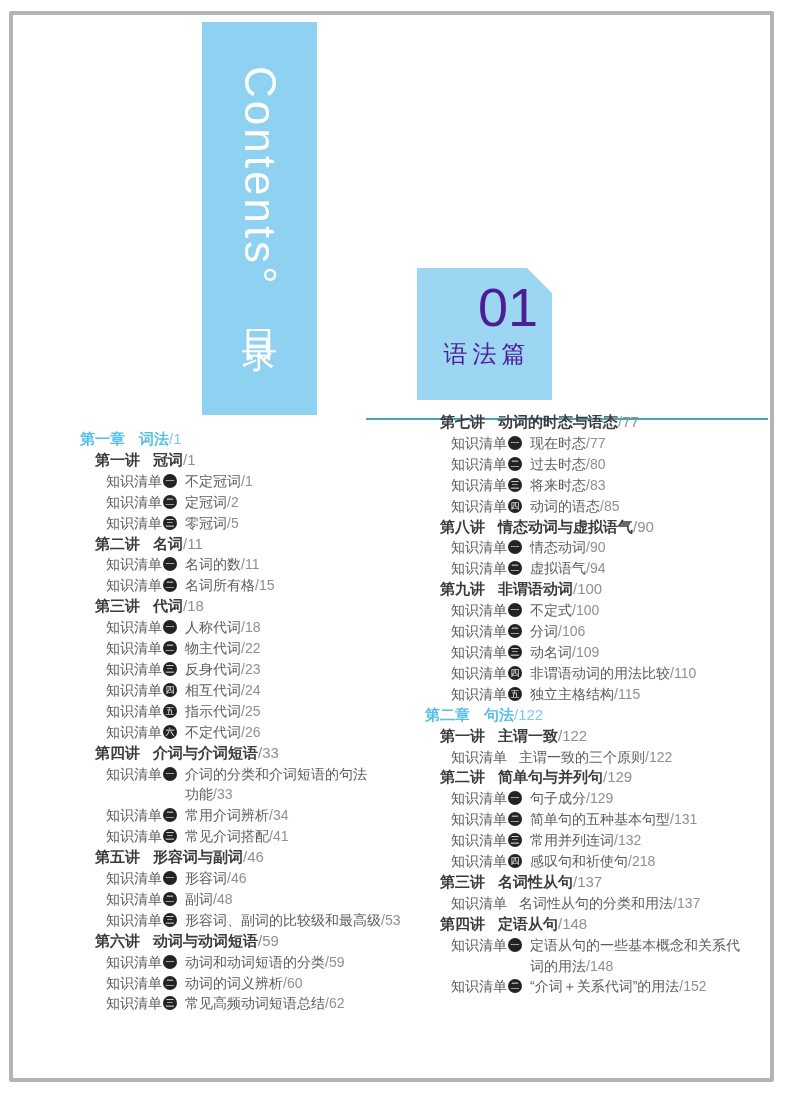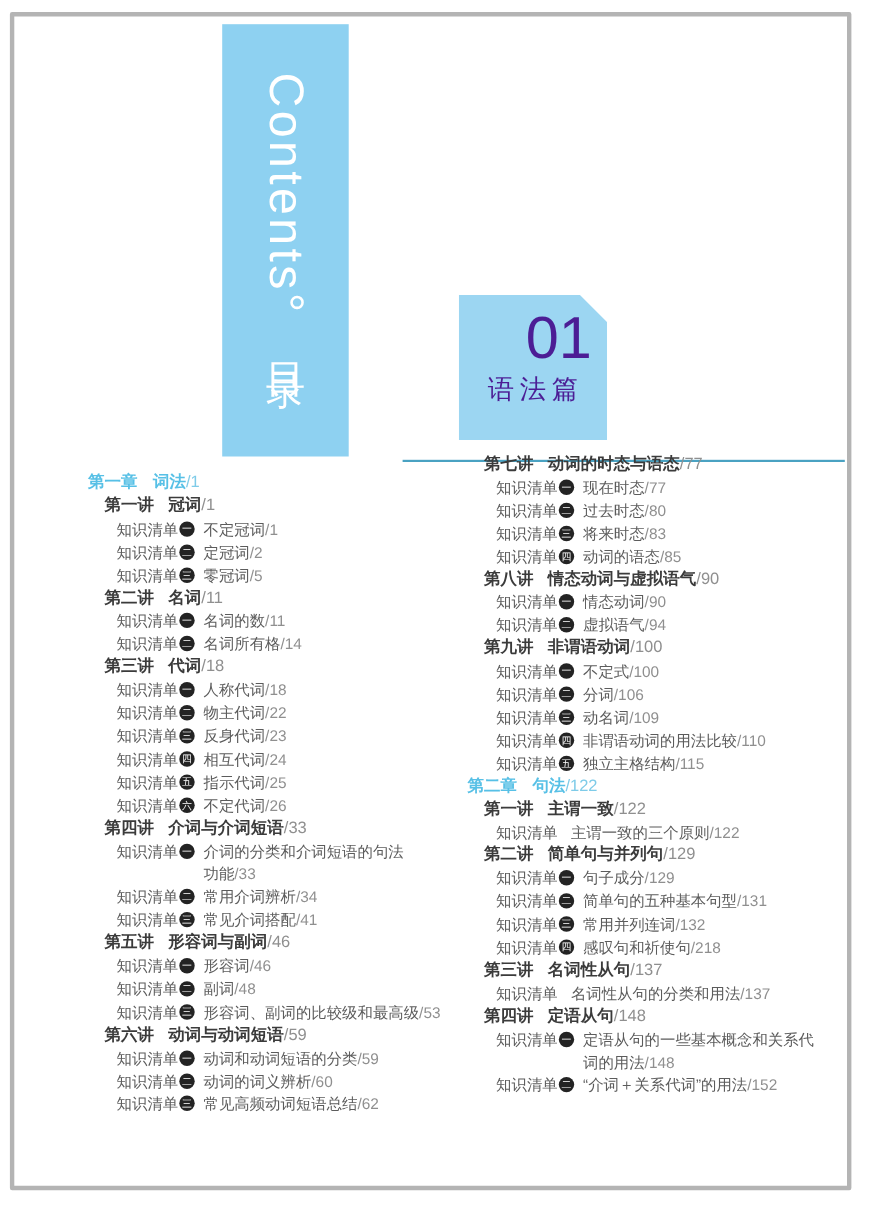--- a/index.html
+++ b/index.html
@@ -113,21 +113,21 @@
     </div>
     <div class="row lecture"><span class="lecture-num">第二讲</span><span class="lecture-title">名词</span><span class="page lecture-page">/11</span></div>
     <div class="row item">
       <span class="item-label">知识清单</span>
       <span class="badge">一</span>
       <span class="desc"><span class="desc-text">名词的数</span><span class="page">/11</span></span>
     </div>
     <div class="row item">
       <span class="item-label">知识清单</span>
       <span class="badge">二</span>
-      <span class="desc"><span class="desc-text">名词所有格</span><span class="page">/14</span></span>
+      <span class="desc"><span class="desc-text">名词所有格</span><span class="page">/15</span></span>
     </div>
     <div class="row lecture"><span class="lecture-num">第三讲</span><span class="lecture-title">代词</span><span class="page lecture-page">/18</span></div>
     <div class="row item">
       <span class="item-label">知识清单</span>
       <span class="badge">一</span>
       <span class="desc"><span class="desc-text">人称代词</span><span class="page">/18</span></span>
     </div>
     <div class="row item">
       <span class="item-label">知识清单</span>
       <span class="badge">二</span>

